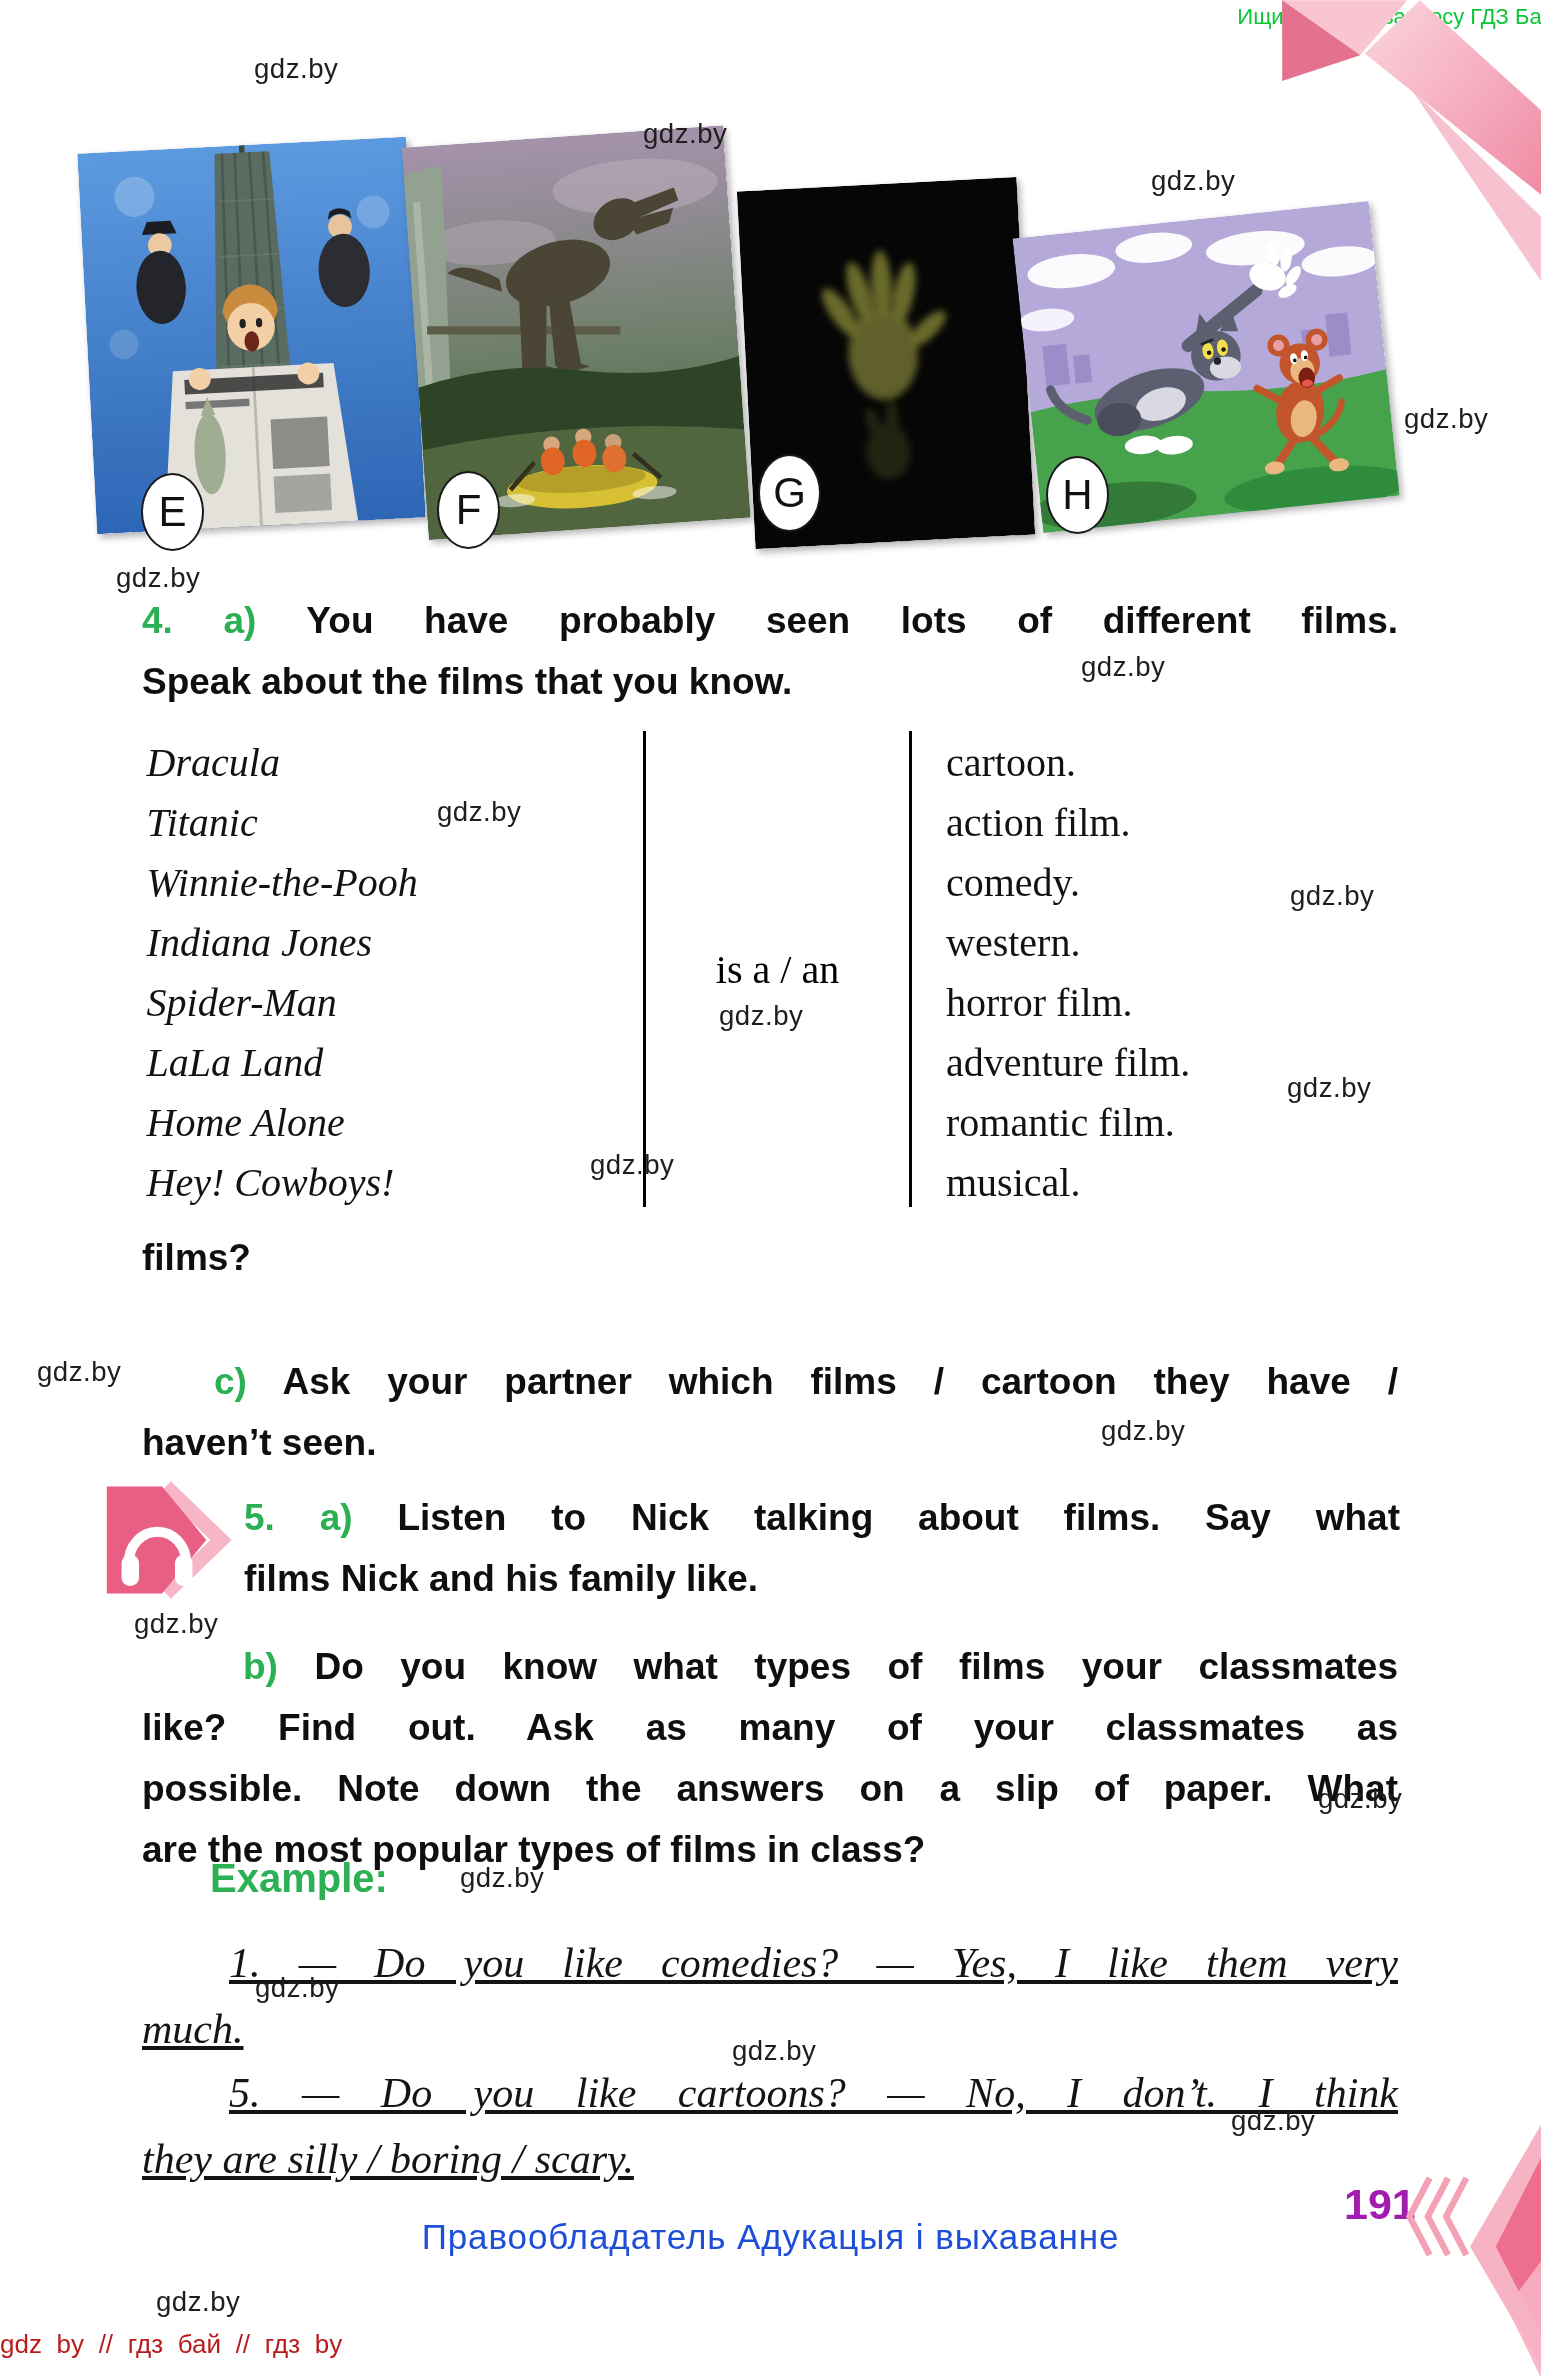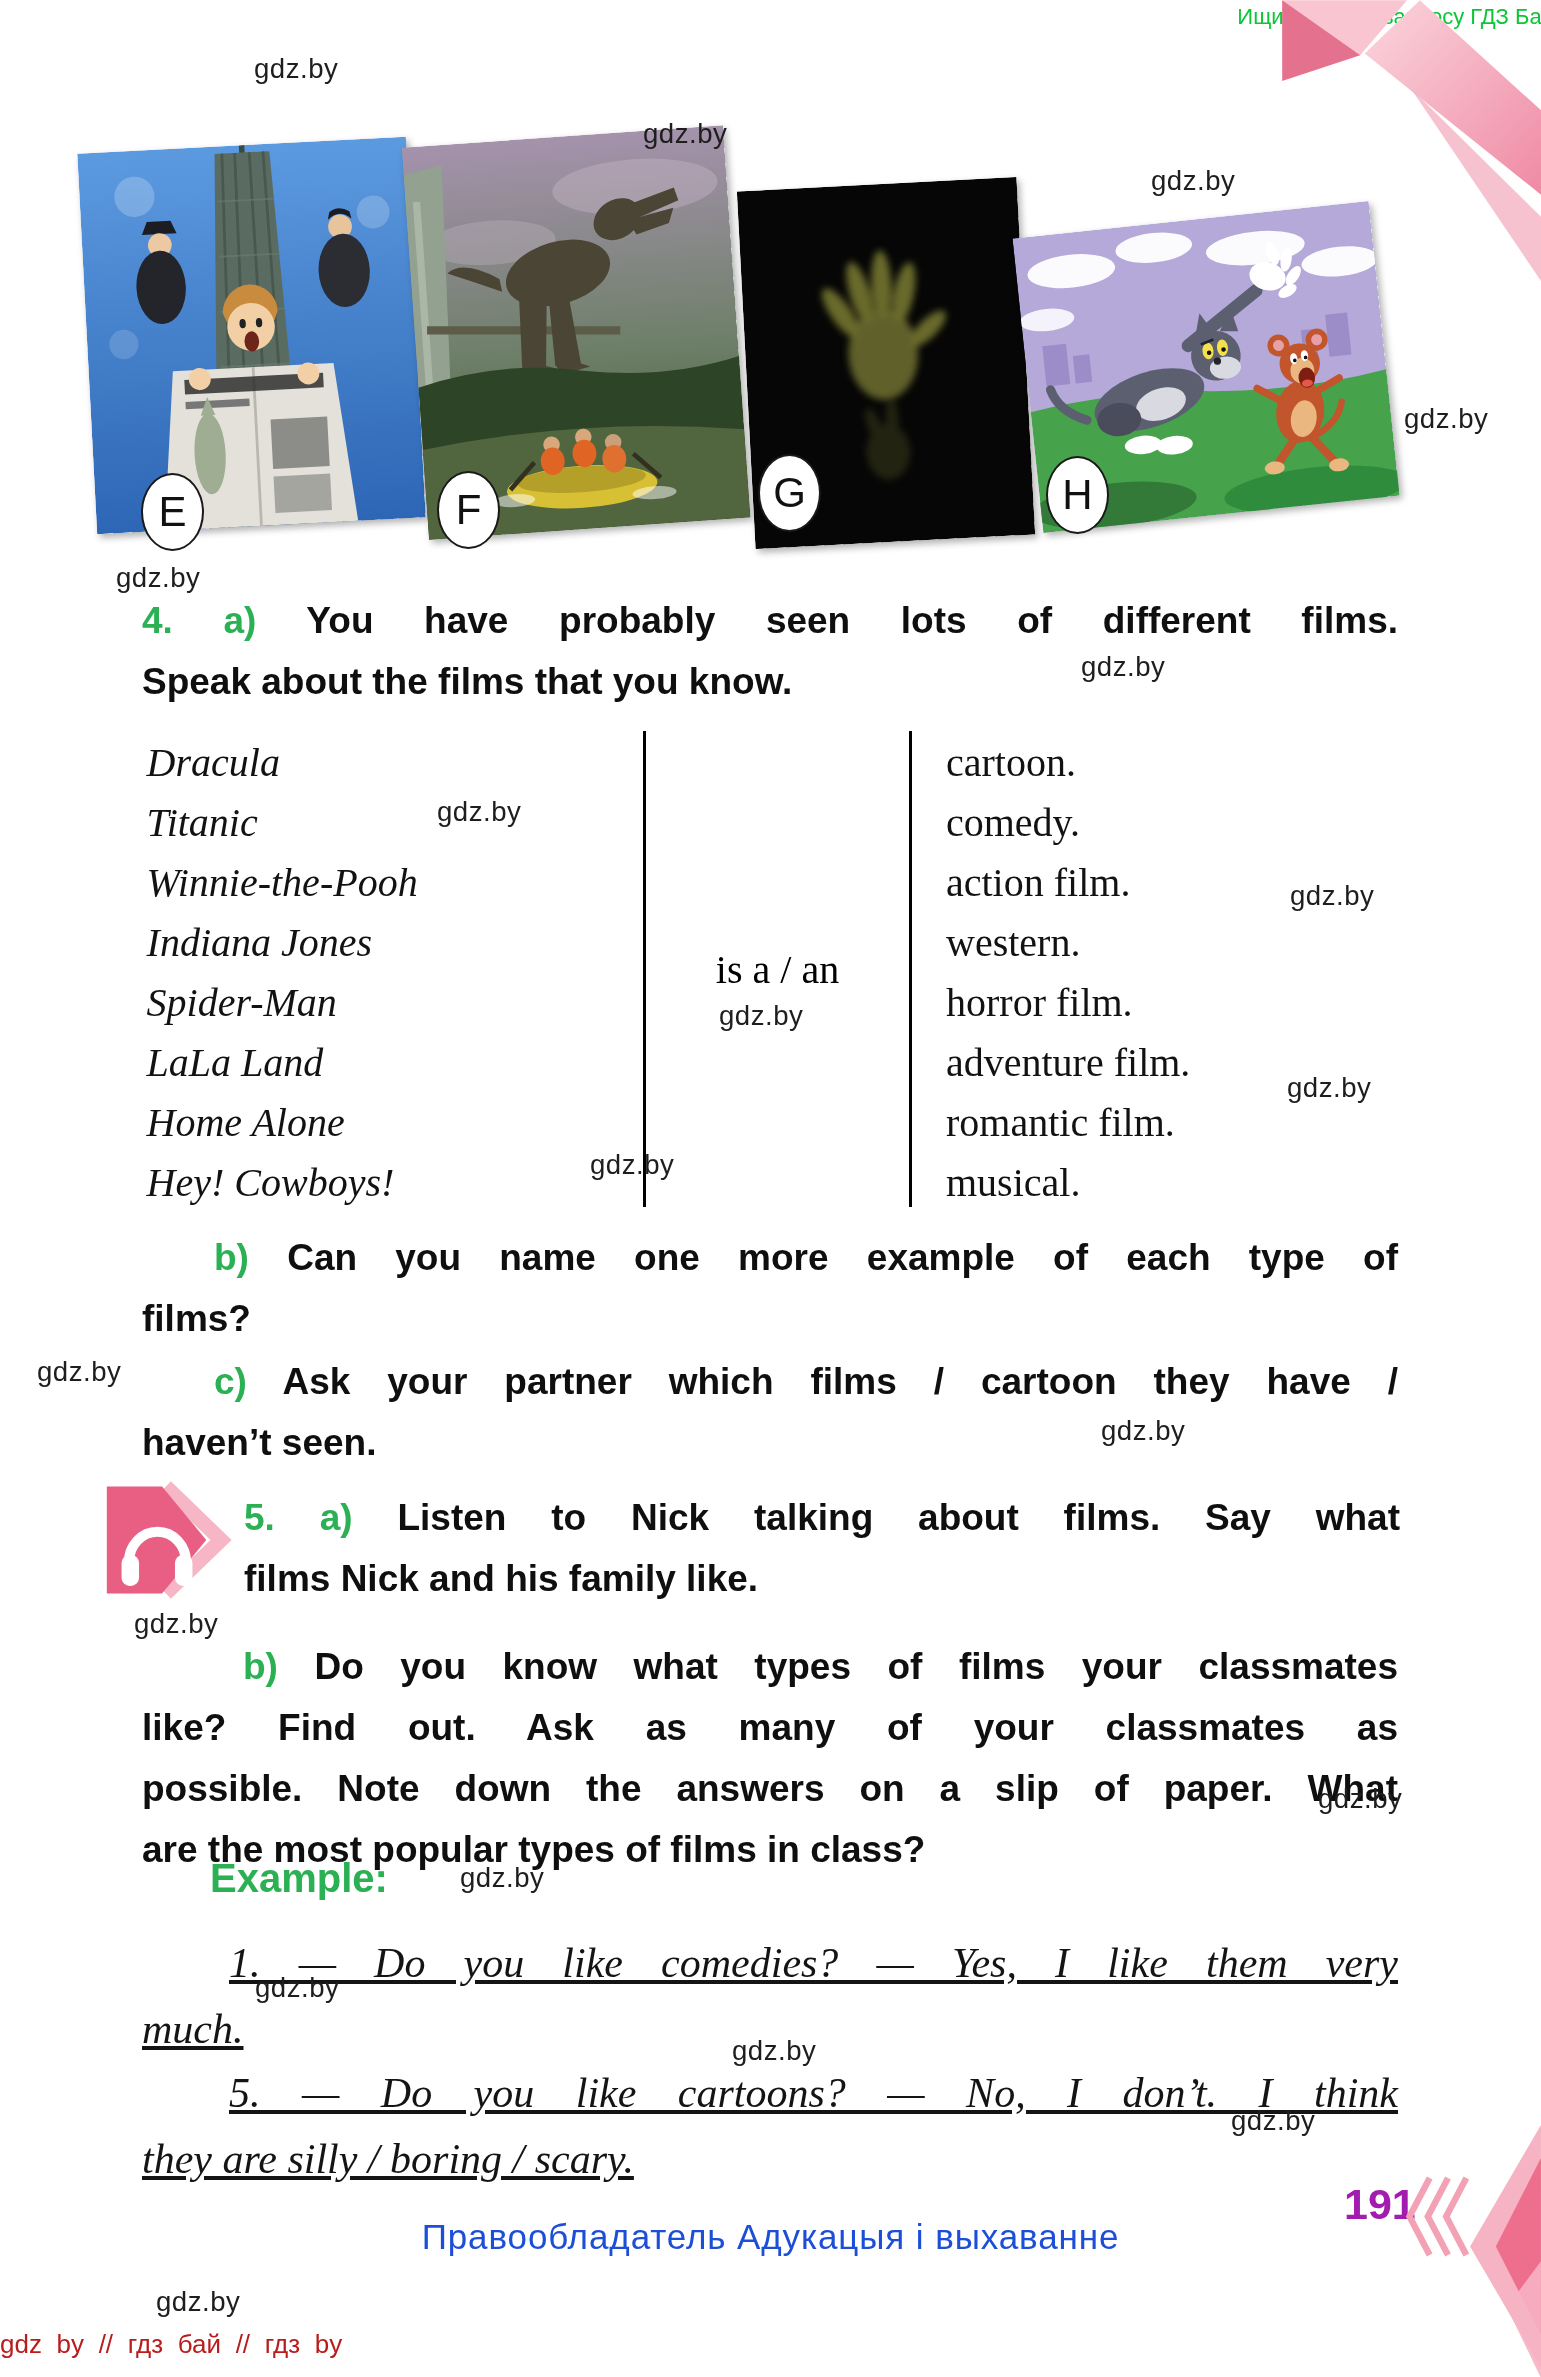--- a/index.html
+++ b/index.html
@@ -243,32 +243,31 @@
       <li>Spider-Man</li>
       <li>LaLa Land</li>
       <li>Home Alone</li>
       <li>Hey! Cowboys!</li>
     </ul>
     <div class="vbar" style="left:501px"></div>
     <div class="connector">is a / an</div>
     <div class="vbar" style="left:767px"></div>
     <ul class="types">
       <li>cartoon.</li>
+      <li>action film.</li>
       <li>comedy.</li>
-      <li>action film.</li>
       <li>western.</li>
       <li>horror film.</li>
       <li>adventure film.</li>
       <li>romantic film.</li>
       <li>musical.</li>
     </ul>
   </div>
 
   <div class="para" style="left:142px;top:1227px;width:1256px">
-    <span class="ln ind78"><span class="g">b)</span> <span>Can you name one more example of each type of</span></span>
     <span class="ln end">films?</span>
   </div>
 
   <div class="para" style="left:142px;top:1351px;width:1256px">
     <span class="ln ind78"><span class="g">c)</span> <span>Ask your partner which films / cartoon they have /</span></span>
     <span class="ln end">haven’t seen.</span>
   </div>
 
   <svg class="deco" style="left:81px;top:1470px;width:152px;height:140px" viewBox="0 0 165 152">
     <polyline points="92,18 152,76 92,134" stroke="#f6b6c6" stroke-width="16" fill="none"></polyline>

